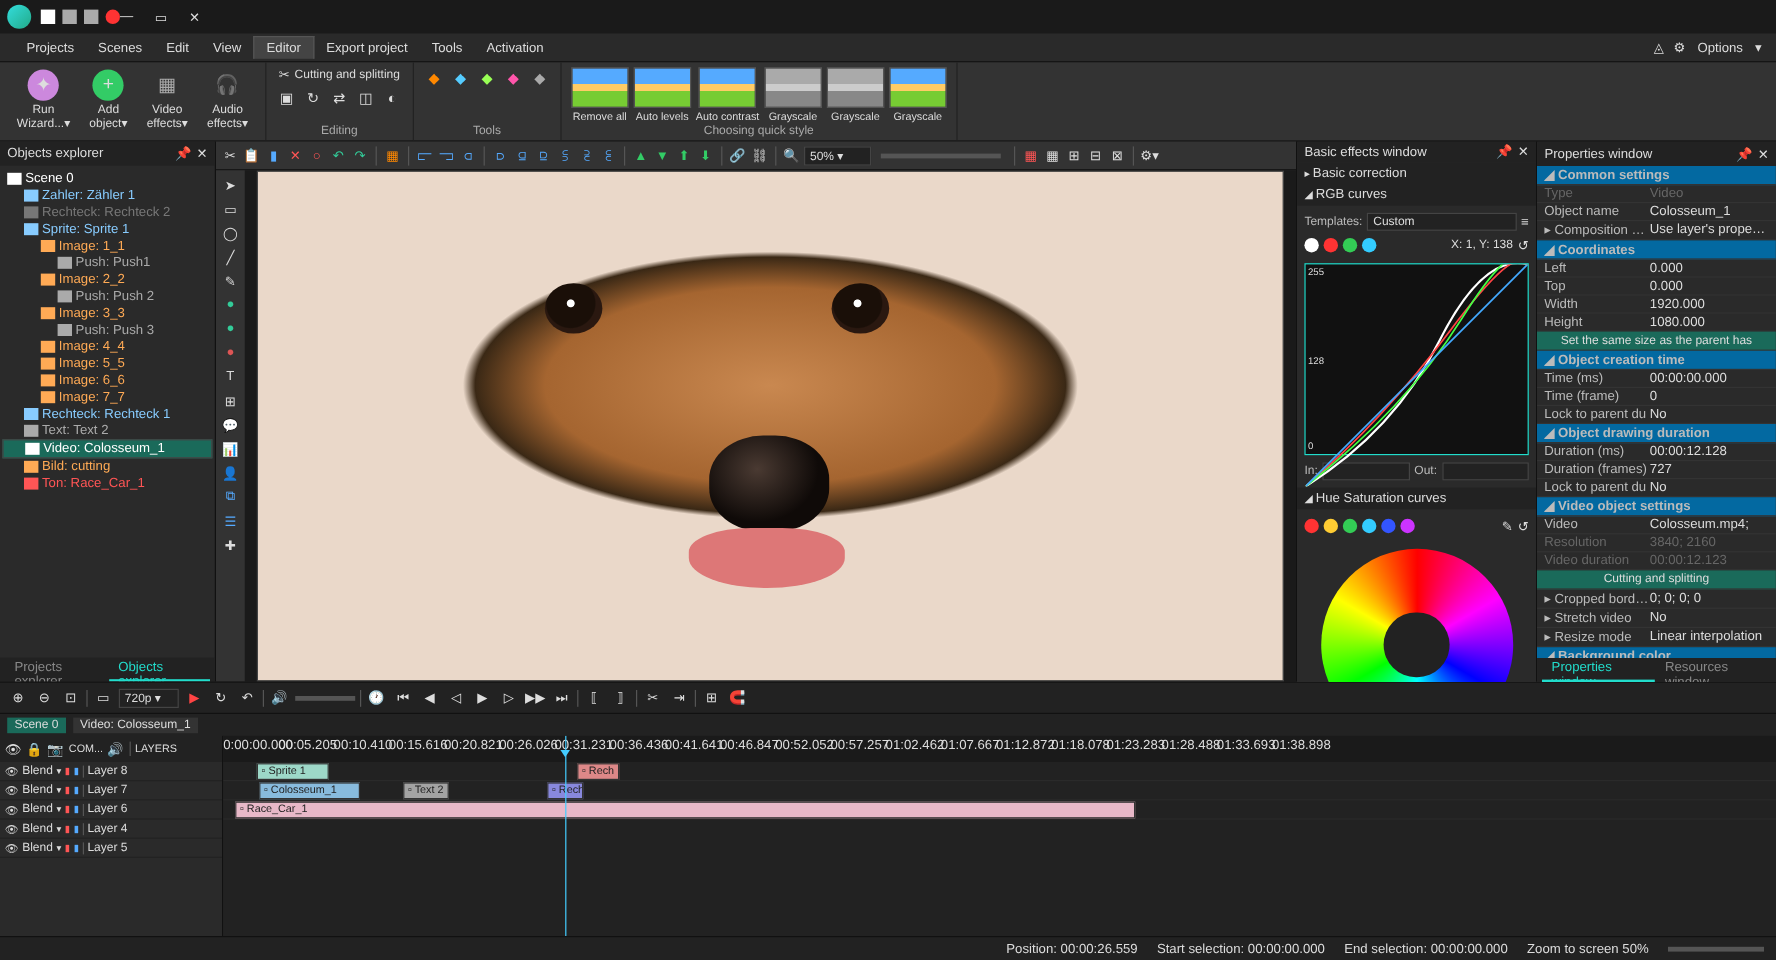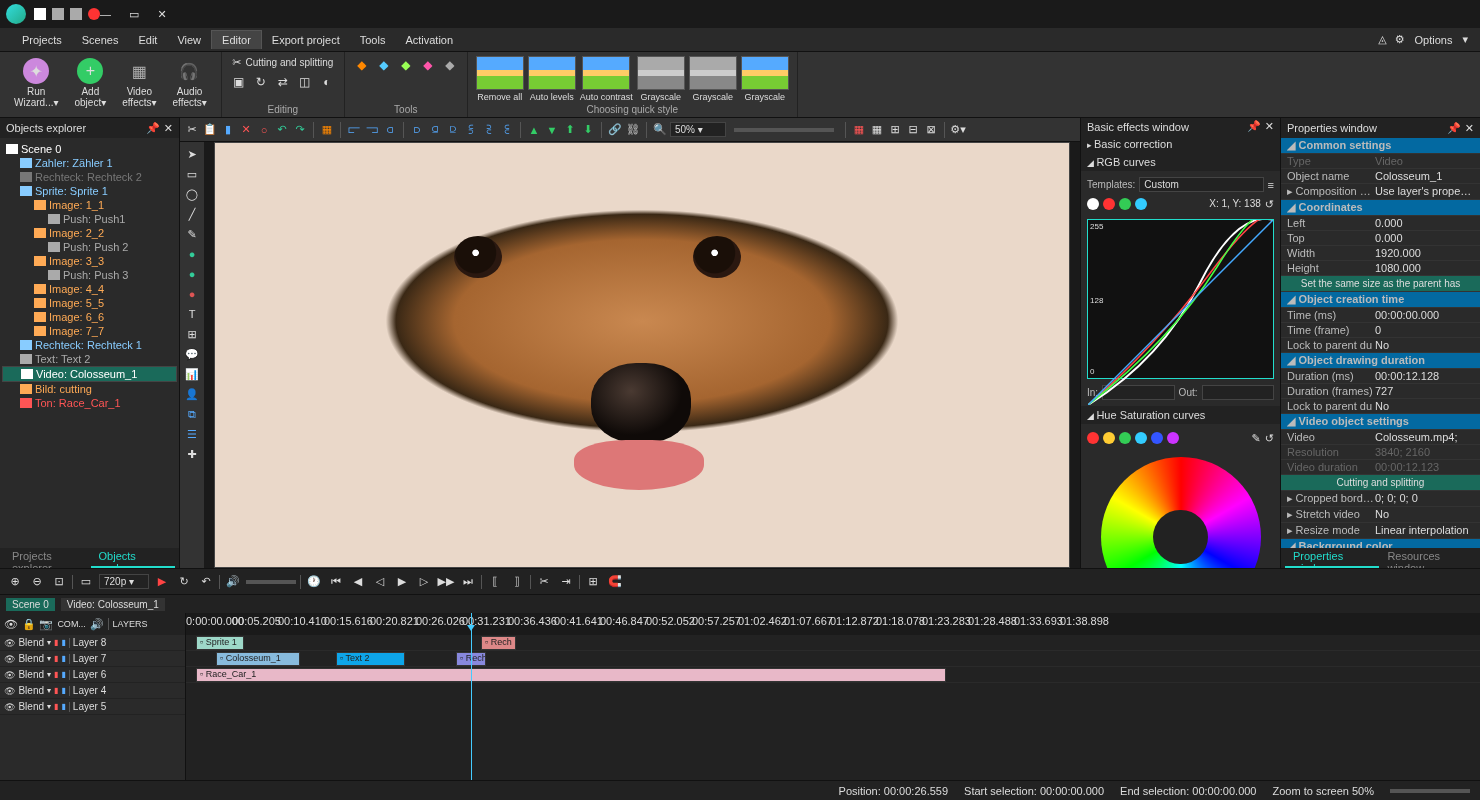--- a/index.html
+++ b/index.html
@@ -660,26 +660,26 @@
           <span style="left: 598px;">01:07.667</span>
           <span style="left: 644px;">01:12.872</span>
           <span style="left: 690px;">01:18.078</span>
           <span style="left: 736px;">01:23.283</span>
           <span style="left: 782px;">01:28.488</span>
           <span style="left: 828px;">01:33.693</span>
           <span style="left: 874px;">01:38.898</span>
         </div>
       <div id="tracks">
           <div class="track">
-            <div class="clip" style="left: 10px; width: 48px; background: rgb(157, 216, 200); color: rgb(34, 34, 34);">▫ Sprite 1</div>
+            <div class="clip" style="left: 28px; width: 60px; background: rgb(157, 216, 200); color: rgb(34, 34, 34);">▫ Sprite 1</div>
             <div class="clip" style="left: 295px; width: 35px; background: rgb(221, 136, 136); color: rgb(34, 34, 34);">▫ Rech</div>
           </div>
           <div class="track">
             <div class="clip" style="left: 30px; width: 84px; background: rgb(136, 187, 221); color: rgb(34, 34, 34);">▫ Colosseum_1</div>
-            <div class="clip" style="left: 150px; width: 69px; background: #0ea5e9; color: rgb(34, 34, 34);">▫ Text 2</div>
+            <div class="clip" style="left: 150px; width: 38px; background: #a3a3a3; color: rgb(34, 34, 34);">▫ Text 2</div>
             <div class="clip" style="left: 270px; width: 30px; background: rgb(136, 136, 221); color: rgb(34, 34, 34);">▫ Rech</div>
           </div>
           <div class="track">
             <div class="clip" style="left: 10px; width: 750px; background: rgb(232, 184, 200); color: rgb(34, 34, 34);">▫ Race_Car_1</div>
           </div>
         </div>
       <div class="playhead" id="playhead" style="left: 285px;"></div>
     </div>
   </div>
 </div>

